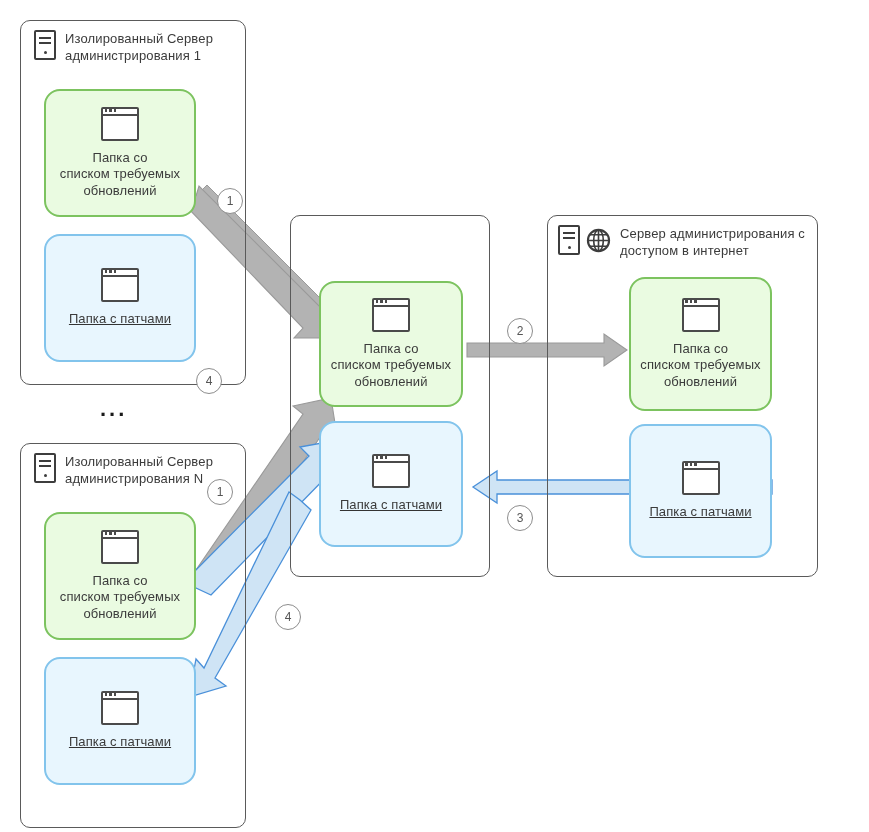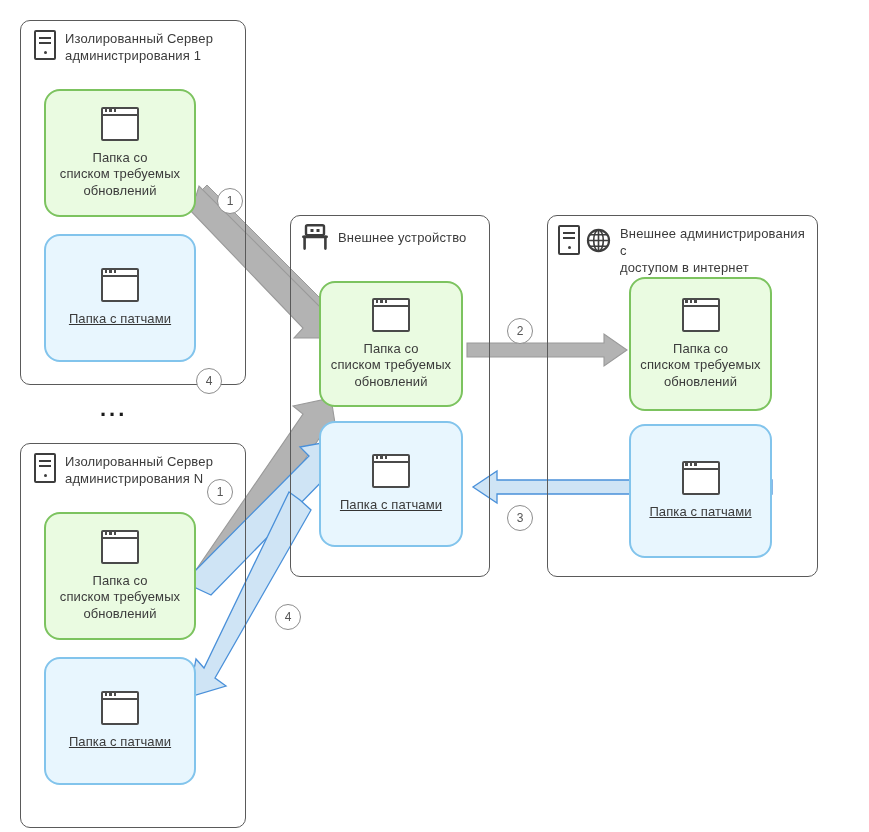--- a/index.html
+++ b/index.html
@@ -161,30 +161,20 @@
       <div class="bar">
           <span class="dot"></span>
           <span class="dot"></span>
           <span class="dot"></span>
         </div>
     </div>
     <div class="card-label">Папка с патчами</div>
   </div>
 
   <div class="group" style="left:290px;top:215px;width:200px;height:362px;"></div>
-  <div class="group-head" style="left:301px;top:224px;width:180px;align-items:center;">
-    <svg class="usb" viewBox="0 0 28 26">
-      <rect x="5" y="1.2" width="18" height="10" rx="1.6" fill="#fff" stroke="#3d3d3d" stroke-width="2.4"></rect>
-      <rect x="9.5" y="5" width="3" height="3" fill="#3d3d3d"></rect>
-      <rect x="15.5" y="5" width="3" height="3" fill="#3d3d3d"></rect>
-      <path d="M2.4 12.8 H25.6" stroke="#3d3d3d" stroke-width="2.8" stroke-linecap="round"></path>
-      <path d="M3.6 12.8 V24.6 M24.4 12.8 V24.6" stroke="#3d3d3d" stroke-width="2.6" stroke-linecap="round"></path>
-    </svg>
-    <div class="group-title">Внешнее устройство</div>
-  </div>
 
   <div class="card green" style="left:319px;top:281px;width:144px;height:126px;">
     <div class="winicon">
       <div class="frame"></div>
       <div class="bar">
           <span class="dot"></span>
           <span class="dot"></span>
           <span class="dot"></span>
         </div>
     </div>
@@ -210,21 +200,21 @@
     <div class="svr">
       <i class="l1"></i>
         <i class="l2"></i>
         <i class="d"></i>
     </div>
     <svg class="globe" viewBox="0 0 26 26">
       <circle cx="13" cy="13" r="11" fill="#fff" stroke="#3d3d3d" stroke-width="2.2"></circle>
       <ellipse cx="13" cy="13" rx="5" ry="11" fill="none" stroke="#3d3d3d" stroke-width="1.7"></ellipse>
       <path d="M2 13 H24 M4 7 H22 M4 19 H22 M13 2 V24" stroke="#3d3d3d" stroke-width="1.7" fill="none"></path>
     </svg>
-    <div class="group-title" style="margin-left:3px;">Внешнее администрирования  с
+    <div class="group-title" style="margin-left:3px;">Сервер администрирования  с
 доступом в интернет</div>
   </div>
 
   <div class="card green" style="left:629px;top:277px;width:143px;height:134px;">
     <div class="winicon">
       <div class="frame"></div>
       <div class="bar">
           <span class="dot"></span>
           <span class="dot"></span>
           <span class="dot"></span>

